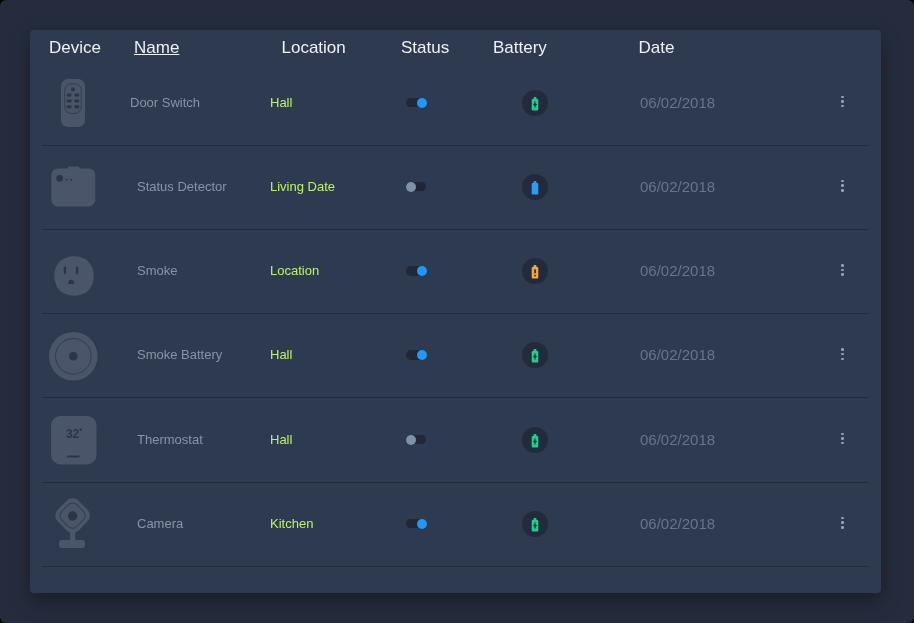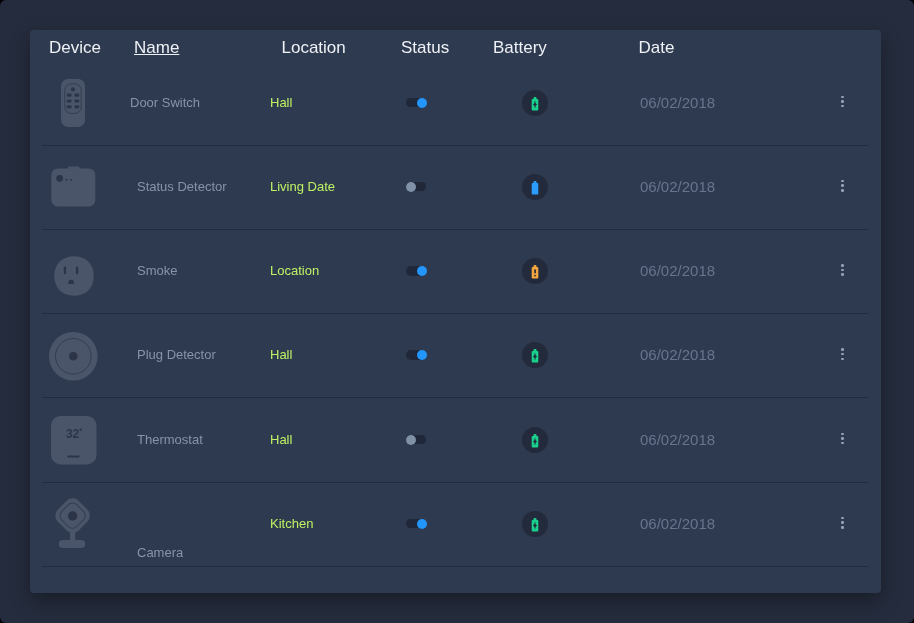--- a/index.html
+++ b/index.html
@@ -148,21 +148,21 @@
         <rect x="12.2" y="16.8" width="1.7" height="1.7" rx="0.8" fill="#232a3b"></rect>
       </svg>
     </div>
  <div class="date" style="top:263.0px;">06/02/2018</div>
  <div class="kebab" style="top:264.0px;">
       <i></i>
       <i></i>
       <i></i>
     </div>
 
- <div class="name" style="left:137px; top:347.2px;">Plug Detector</div>
+ <div class="name" style="left:137px; top:347.2px;">Smoke Battery</div>
  <div class="loc" style="top:347.2px;">Hall</div>
  <div class="toggle" style="top:350.4px;">
       <div class="knob on"></div>
     </div>
  <div class="bcirc" style="top:342.2px;">
       <svg width="26" height="26" viewBox="0 0 26 26">
         <rect x="11.5" y="7.1" width="3" height="2.6" rx="0.9" fill="#19d18c"></rect>
         <rect x="9.7" y="8.9" width="6.6" height="11.5" rx="1" fill="#19d18c"></rect>
         <path d="M13 10.6 L13.8 13.4 L15.1 14.5 L13.8 15.6 L13 18.4 L12.2 15.6 L10.9 14.5 L12.2 13.4 Z" fill="#232a3b"></path>
       </svg>
@@ -186,21 +186,21 @@
         <path d="M13 10.6 L13.8 13.4 L15.1 14.5 L13.8 15.6 L13 18.4 L12.2 15.6 L10.9 14.5 L12.2 13.4 Z" fill="#232a3b"></path>
       </svg>
     </div>
  <div class="date" style="top:431.5px;">06/02/2018</div>
  <div class="kebab" style="top:432.5px;">
       <i></i>
       <i></i>
       <i></i>
     </div>
 
- <div class="name" style="left:137px; top:515.8px;margin-top:29px;">Camera</div>
+ <div class="name" style="left:137px; top:515.8px;">Camera</div>
  <div class="loc" style="top:515.8px;">Kitchen</div>
  <div class="toggle" style="top:518.9px;">
       <div class="knob on"></div>
     </div>
  <div class="bcirc" style="top:510.8px;">
       <svg width="26" height="26" viewBox="0 0 26 26">
         <rect x="11.5" y="7.1" width="3" height="2.6" rx="0.9" fill="#19d18c"></rect>
         <rect x="9.7" y="8.9" width="6.6" height="11.5" rx="1" fill="#19d18c"></rect>
         <path d="M13 10.6 L13.8 13.4 L15.1 14.5 L13.8 15.6 L13 18.4 L12.2 15.6 L10.9 14.5 L12.2 13.4 Z" fill="#232a3b"></path>
       </svg>

